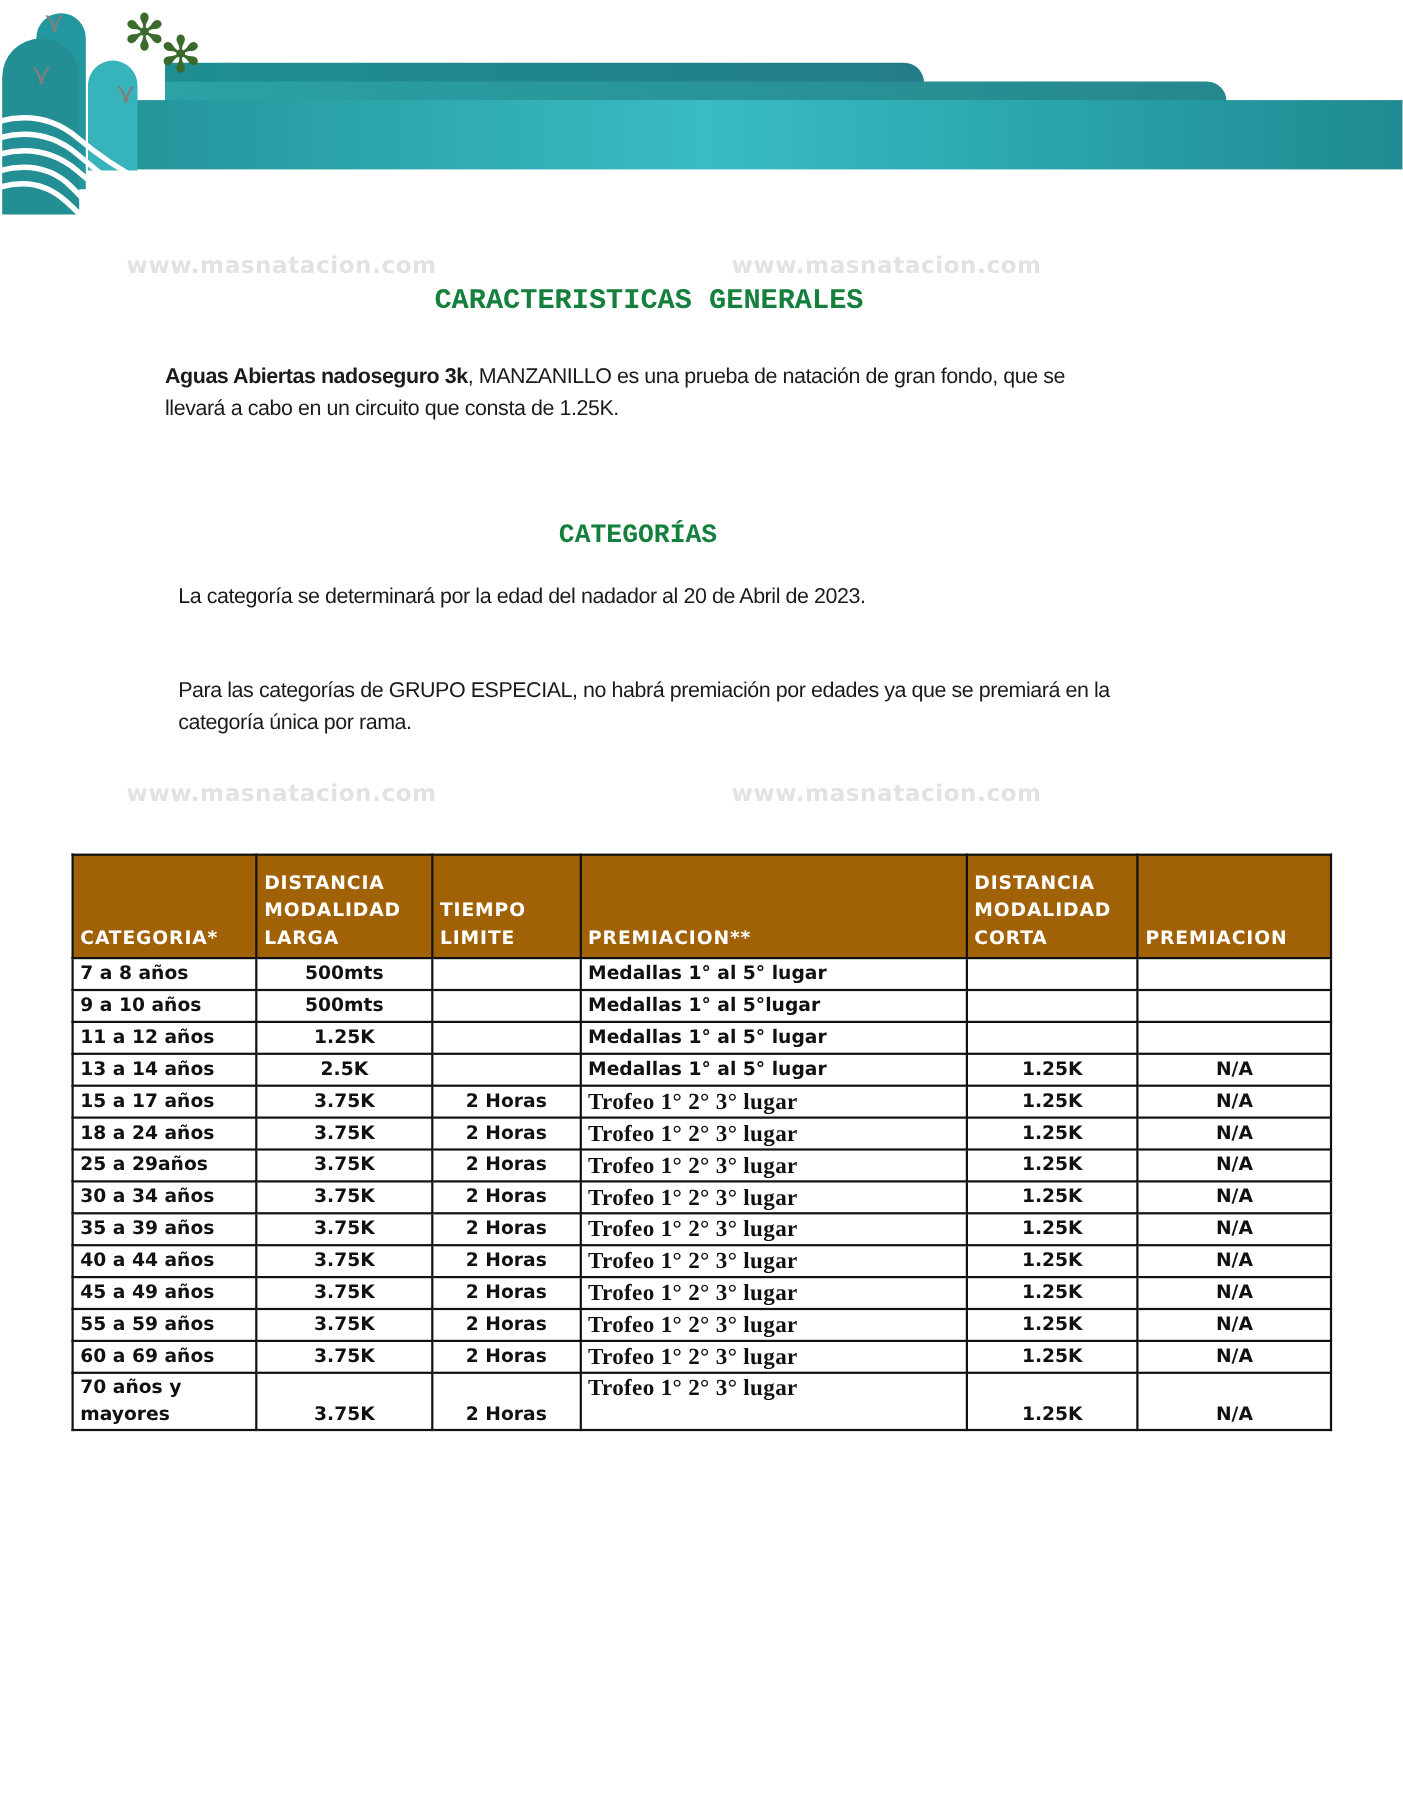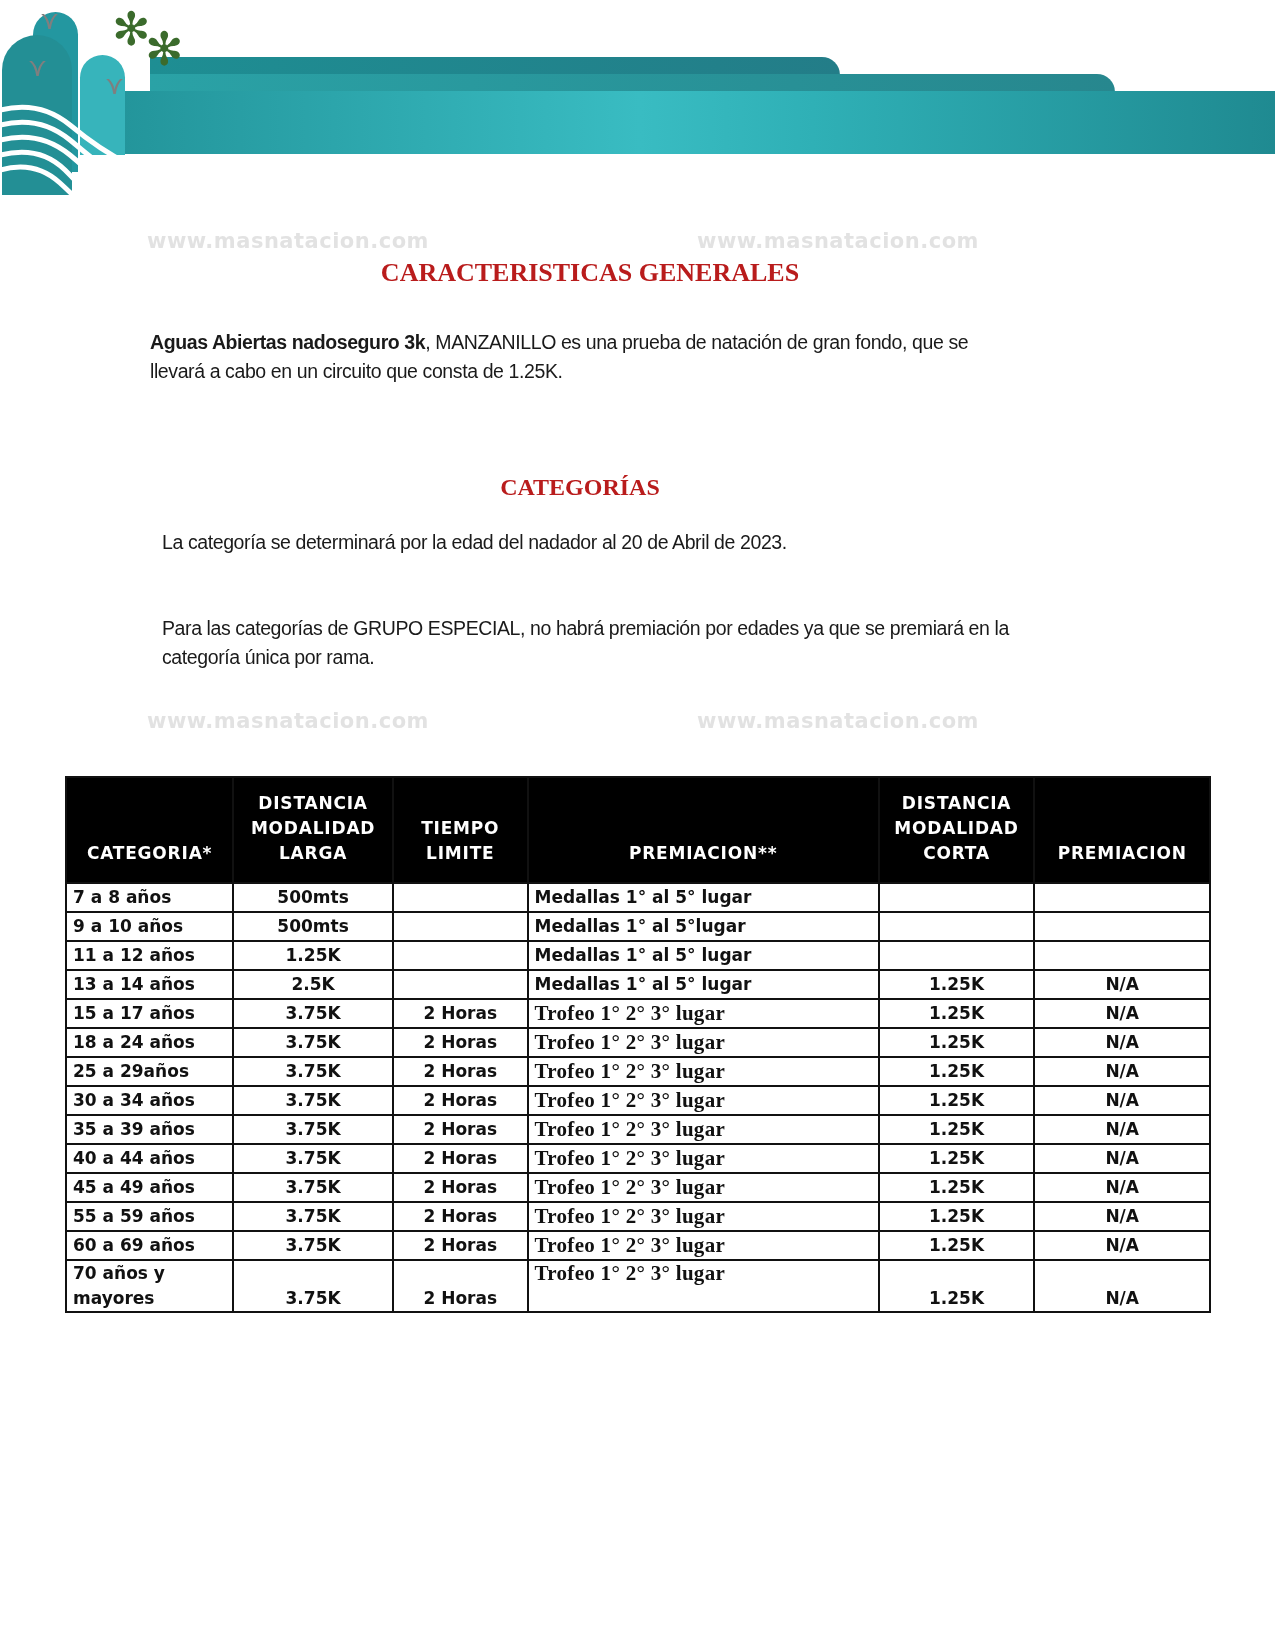--- a/index.html
+++ b/index.html
@@ -13,37 +13,37 @@
   .band.b3 { left: 120px; top: 91px; width: 1155px; height: 63px; background: linear-gradient(90deg,#23959b 0%, #39bcc2 45%, #2fb0b6 60%, #1f8a91 100%); }
   .arch { position: absolute; background: #2a9ea3; border-radius: 40px 40px 0 0; }
   .arch.a1 { left: 2px; top: 35px; width: 70px; height: 160px; background: #238f95; }
   .arch.a2 { left: 33px; top: 12px; width: 45px; height: 160px; background: #2397a0; }
   .arch.a3 { left: 80px; top: 55px; width: 45px; height: 100px; background: #37b4bb; }
   .waves { position: absolute; left: 0; top: 95px; width: 130px; height: 110px; }
   .palm { position: absolute; font-size: 46px; color: #3b6b2c; }
   .bird { position: absolute; font-size: 26px; color: #7f7f7f; }
 
   
-  .wm { position: absolute; font-family: "DejaVu Sans", sans-serif; font-weight: bold; font-size: 21px; color: rgba(190,190,190,0.45); letter-spacing: 0.5px; margin-left: 32px; }
-
-  
-  .h1 { position: absolute; left: 0; width: 1275px; text-align: center; color: #b91c1c; font-weight: bold; font-family: Liberation Serif, serif; }
+  .wm { position: absolute; font-family: "DejaVu Sans", sans-serif; font-weight: bold; font-size: 21px; color: rgba(190,190,190,0.45); letter-spacing: 0.5px; }
+
+  
+  .h1 { position: absolute; left: 0; width: 1275px; text-align: center; color: #15803d; font-weight: bold; font-family: Liberation Mono, monospace; }
   .title-gen { top: 258px; font-size: 26px; left: 0; width: 1180px; text-align: center; }
   .title-cat { top: 474px; font-size: 24px; left: 0; width: 1160px; text-align: center; }
 
   .para { position: absolute; left: 150px; width: 1000px; font-size: 19.5px; line-height: 29px; color: #1a1a1a; letter-spacing: -0.4px; }
   .intro { top: 328px; }
   .intro b { font-weight: bold; margin-top: 24px; }
   .catp1 { top: 528px; left: 162px; }
   .catp2 { top: 568px; left: 162px; margin-top: 46px; }
 
   
   table.cats { position: absolute; left: 65px; top: 776px; width: 1146px; border-collapse: collapse; font-family: "DejaVu Sans", sans-serif; font-size: 17px; font-weight: bold; }
   table.cats th, table.cats td { border: 2px solid #111; padding: 0 6px; }
-  table.cats th { background: #000000; color: #ffffff; text-align: center; vertical-align: bottom; font-size: 17px; letter-spacing: 0.8px; line-height: 25px; padding-bottom: 16px; height: 88px; }
+  table.cats th { background: #a16207; color: #ffffff; text-align: left; vertical-align: bottom; font-size: 17px; letter-spacing: 0.8px; line-height: 25px; padding-bottom: 4px; height: 88px; }
   table.cats td { height: 27px; line-height: 27px; color: #111; }
   td.c { text-align: center; }
   td.serif { font-family: "Liberation Serif", serif; font-size: 21px; font-weight: bold; letter-spacing: 0.3px; }
   tr.tall td { height: 50px; line-height: 25px; vertical-align: bottom; }
   tr.tall td.serif { vertical-align: top; }
 </style>
 </head>
 <body>
 
 <div class="banner">

